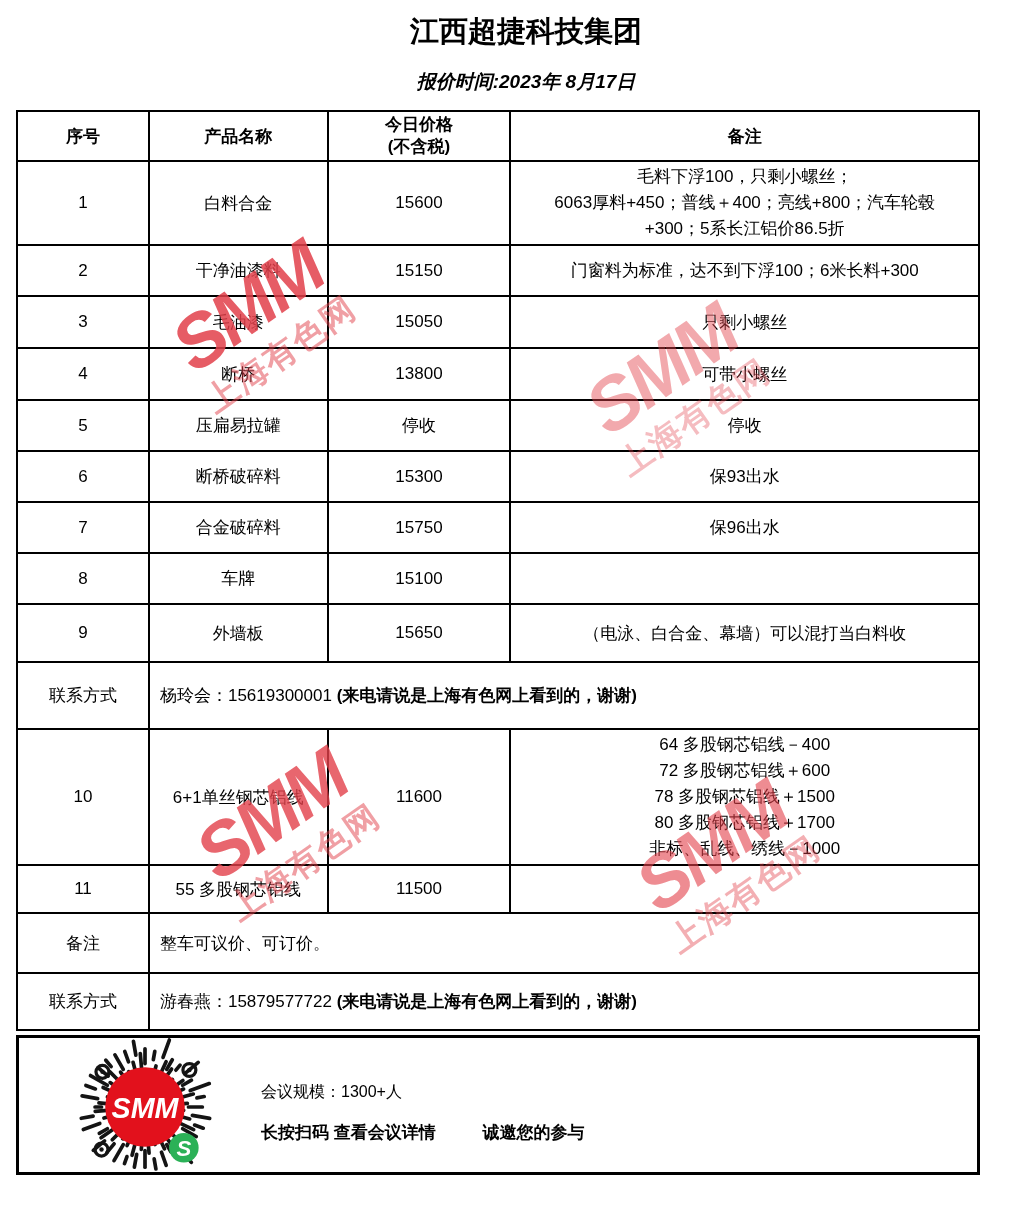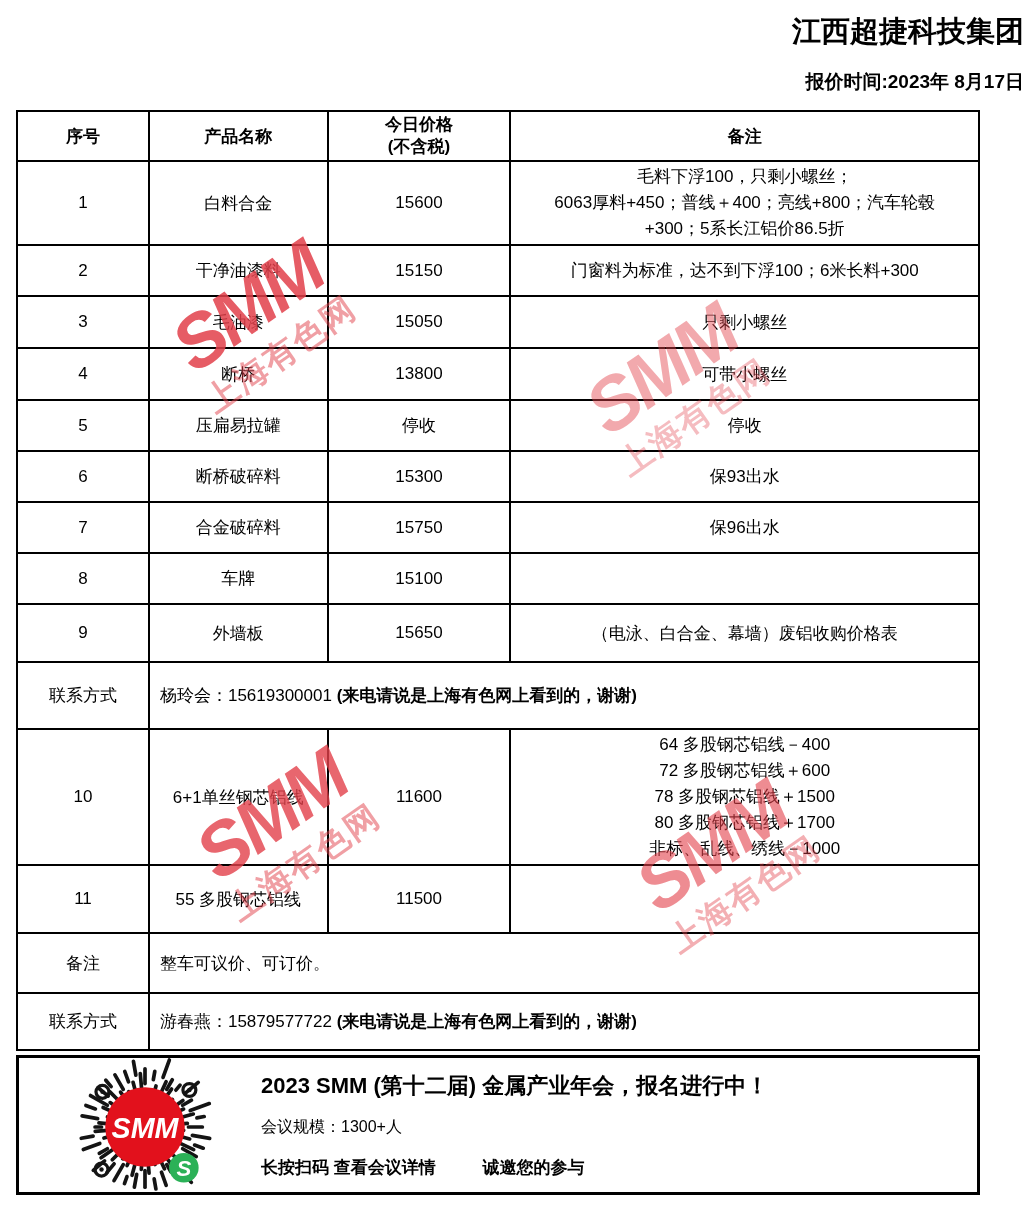--- a/index.html
+++ b/index.html
@@ -5,24 +5,24 @@
   * { margin:0; padding:0; box-sizing:border-box; }
   html,body { background:#ffffff; }
   .page {
     position:relative;
     width:1024px; height:1215px;
     background:#ffffff;
     font-family:"Liberation Sans","DejaVu Sans",sans-serif;
     color:#000;
     overflow:hidden;
   }
-  .header { text-align:right; padding-top:14px;padding-left:28px; }
+  .header { text-align:center; padding-top:14px;padding-left:28px; }
   .company-title { font-size:29px; font-weight:bold; line-height:34px; }
   .subtitle { font-size:17px; font-weight:bold; margin-top:8px; }
-  .quote-time { font-size:19px; font-weight:bold; margin-top:21px; }
+  .quote-time { font-size:19px; font-weight:bold; margin-top:21px;font-style:italic; }
 
   table.price-table {
     border-collapse:collapse;
     margin:15px 0 0 16px;
     width:964px;
     table-layout:fixed;
   }
   .price-table td, .price-table th {
     border:2px solid #000;
     text-align:center;
@@ -38,21 +38,21 @@
   .col-remark { width:451px; }
   .price-table th { font-weight:bold; }
   tr.hdr { height:48px; }
   tr.r1 { height:80px; }
   tr.std { height:51px; }
   tr.r3 { height:52px; }
   tr.r4 { height:52px; }
   tr.r9 { height:58px; }
   tr.contact { height:67px; }
   tr.r10 { height:128px; }
-  tr.r11 { height:68px; }
+  tr.r11 { height:48px; }
   tr.noterow { height:60px; }
   tr.contact2 { height:57px; }
   td.left-cell { text-align:left; padding-left:10px; }
   .remark-line { line-height:26px; }
   .contact-note { font-weight:bold;text-align:center; }
   .price-hdr-line { line-height:22px; }
 
   .footer-box {
     margin:4px 0 0 16px;
     width:964px; height:140px;
@@ -163,21 +163,21 @@
       <td>8</td>
       <td>车牌</td>
       <td>15100</td>
       <td></td>
     </tr>
 
     <tr class="r9">
       <td>9</td>
       <td>外墙板</td>
       <td>15650</td>
-      <td>（电泳、白合金、幕墙）废铝收购价格表</td>
+      <td>（电泳、白合金、幕墙）可以混打当白料收</td>
     </tr>
 
     <tr class="contact">
       <td>联系方式</td>
       <td class="left-cell" colspan="3">
         <span>杨玲会：15619300001</span>
         <span class="contact-note">(来电请说是上海有色网上看到的，谢谢)</span>
       </td>
     </tr>
 
@@ -303,21 +303,20 @@
           <circle cx="128" cy="40" r="2.4"></circle>
           <circle cx="33" cy="126" r="2.4"></circle>
         </g>
         <circle cx="80" cy="80" r="43" fill="#e2111c"></circle>
         <text x="80" y="92" text-anchor="middle" font-size="31" font-weight="bold" font-style="italic" fill="#ffffff">SMM</text>
         <circle cx="122" cy="124" r="16" fill="#2bb157"></circle>
         <text x="122" y="133" text-anchor="middle" font-size="24" font-weight="bold" font-style="italic" fill="#ffffff">S</text>
       </svg>
     </div>
     <div class="footer-text">
-      <div class="footer-title">2023 SMM (第十二届) 金属产业年会，报名进行中！</div>
       <div class="footer-scale">
         <span>会议规模：</span><span>1300+人</span>
       </div>
       <div class="footer-cta">
         <span>长按扫码  查看会议详情</span>
         <span class="cta-part2">诚邀您的参与</span>
       </div>
     </div>
   </div>
 

